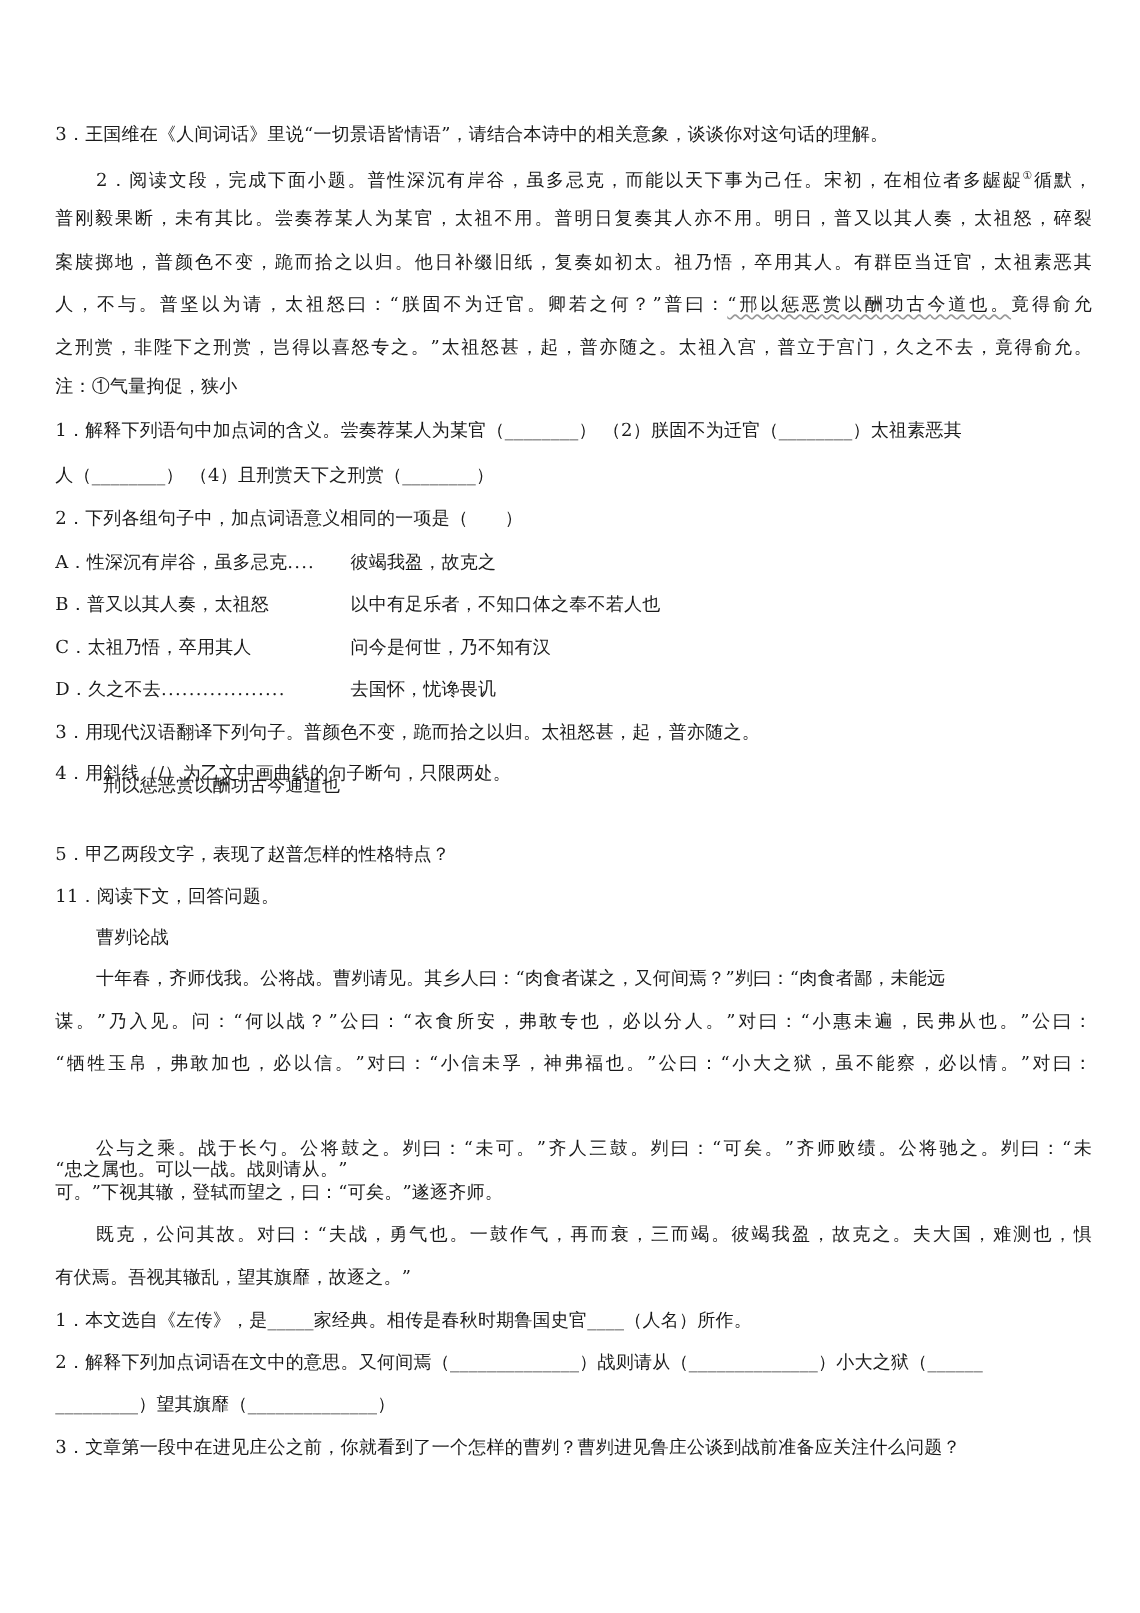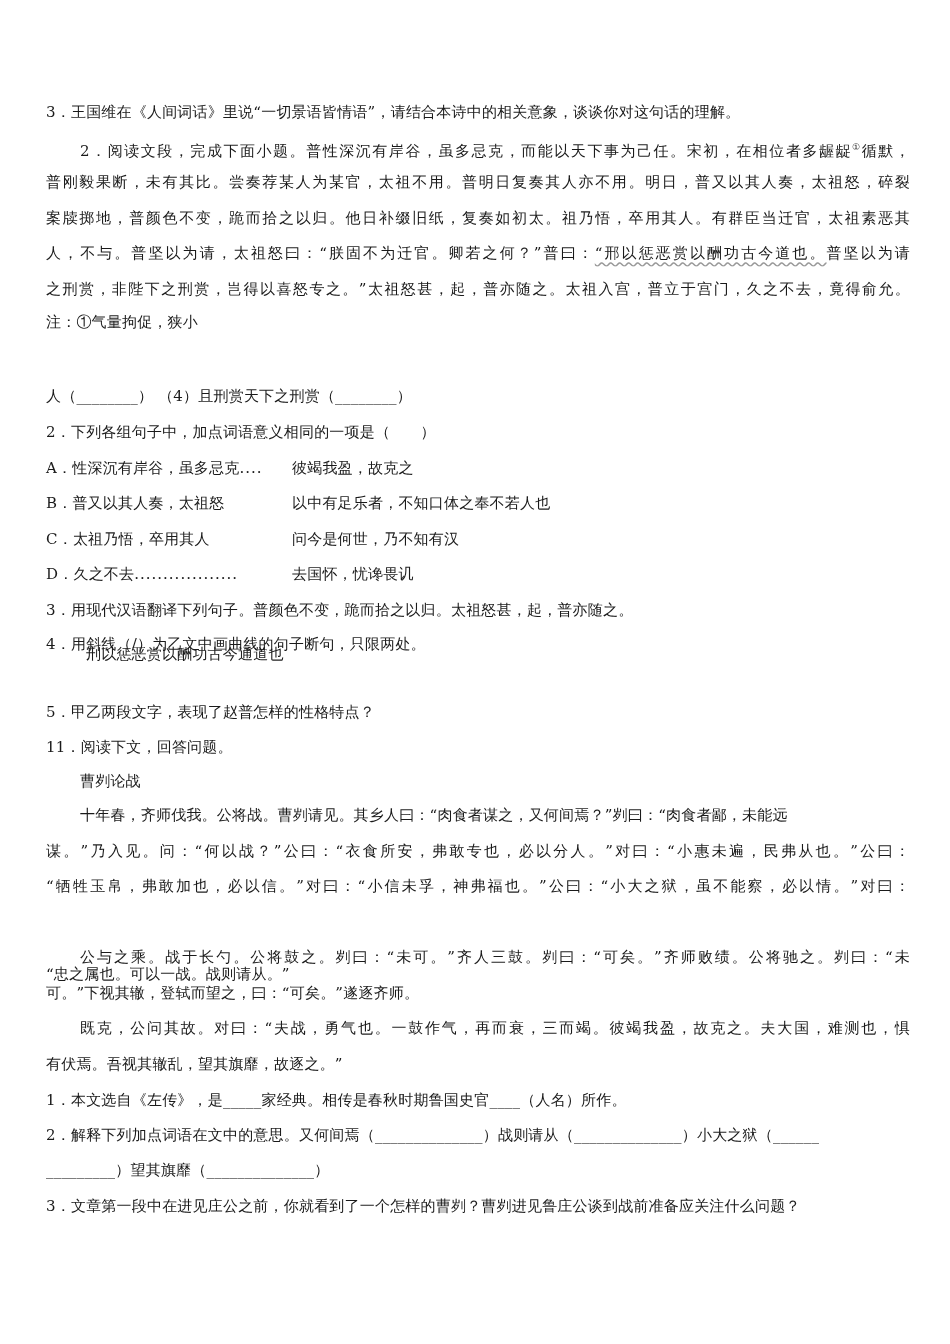--- a/index.html
+++ b/index.html
@@ -25,24 +25,25 @@
 </head>
 <body>
 
 <div class="page">
 
   <div class="line" style="top:102px;">3．王国维在《人间词话》里说“一切景语皆情语”，请结合本诗中的相关意象，谈谈你对这句话的理解。</div>
 
   <div class="line indent justify" style="top:137px; left:80px; width:830px;"><span>2．阅读文段，完成下面小题。普性深沉有岸谷，虽多忌克，而能以天下事为己任。宋初，在相位者多龌龊</span><sup>①</sup><span>循默，</span></div>
   <div class="line justify" style="top:172px;">普刚毅果断，未有其比。尝奏荐某人为某官，太祖不用。普明日复奏其人亦不用。明日，普又以其人奏，太祖怒，碎裂</div>
   <div class="line justify" style="top:208px;">案牍掷地，普颜色不变，跪而拾之以归。他日补缀旧纸，复奏如初太。祖乃悟，卒用其人。有群臣当迁官，太祖素恶其</div>
-  <div class="line justify" style="top:243px;"><span>人，不与。普坚以为请，太祖怒曰：“朕固不为迁官。卿若之何？”普曰：</span><span class="wavy">“邢以惩恶赏以酬功古今道也。</span><span>普坚以为请</span></div>
+  <div class="line justify" style="top:243px;"><span>人，不与。普坚以为请，太祖怒曰：“朕固不为迁官。卿若之何？”普曰：</span><span class="wavy">“邢以惩恶赏以酬功古今道也。</span><span>竟得俞允</span></div>
   <div class="line justify" style="top:279px;">之刑赏，非陛下之刑赏，岂得以喜怒专之。”太祖怒甚，起，普亦随之。太祖入宫，普立于宫门，久之不去，竟得俞允。</div>
   <div class="line" style="top:312px;">注：①气量拘促，狭小</div>
 
+  <div class="line" style="top:348px;">1．解释下列语句中加点词的含义。尝奏荐某人为某官（________）        （2）朕固不为迁官（________）太祖素恶其</div>
   <div class="line" style="top:386px;">人（________）              （4）且刑赏天下之刑赏（________）</div>
   <div class="line" style="top:422px;">2．下列各组句子中，加点词语意义相同的一项是（　　）</div>
 
   <div class="line" style="top:458px;">
     <span class="opt-left"><span>A．性深沉有岸谷，虽多忌克</span><span class="dots">....</span></span>
     <span class="col2" style="left:246px;">彼竭我盈，故克之</span>
   </div>
   <div class="line" style="top:493px;">
     <span class="opt-left">B．普又以其人奏，太祖怒</span>
     <span class="col2" style="left:246px;">以中有足乐者，不知口体之奉不若人也</span>

